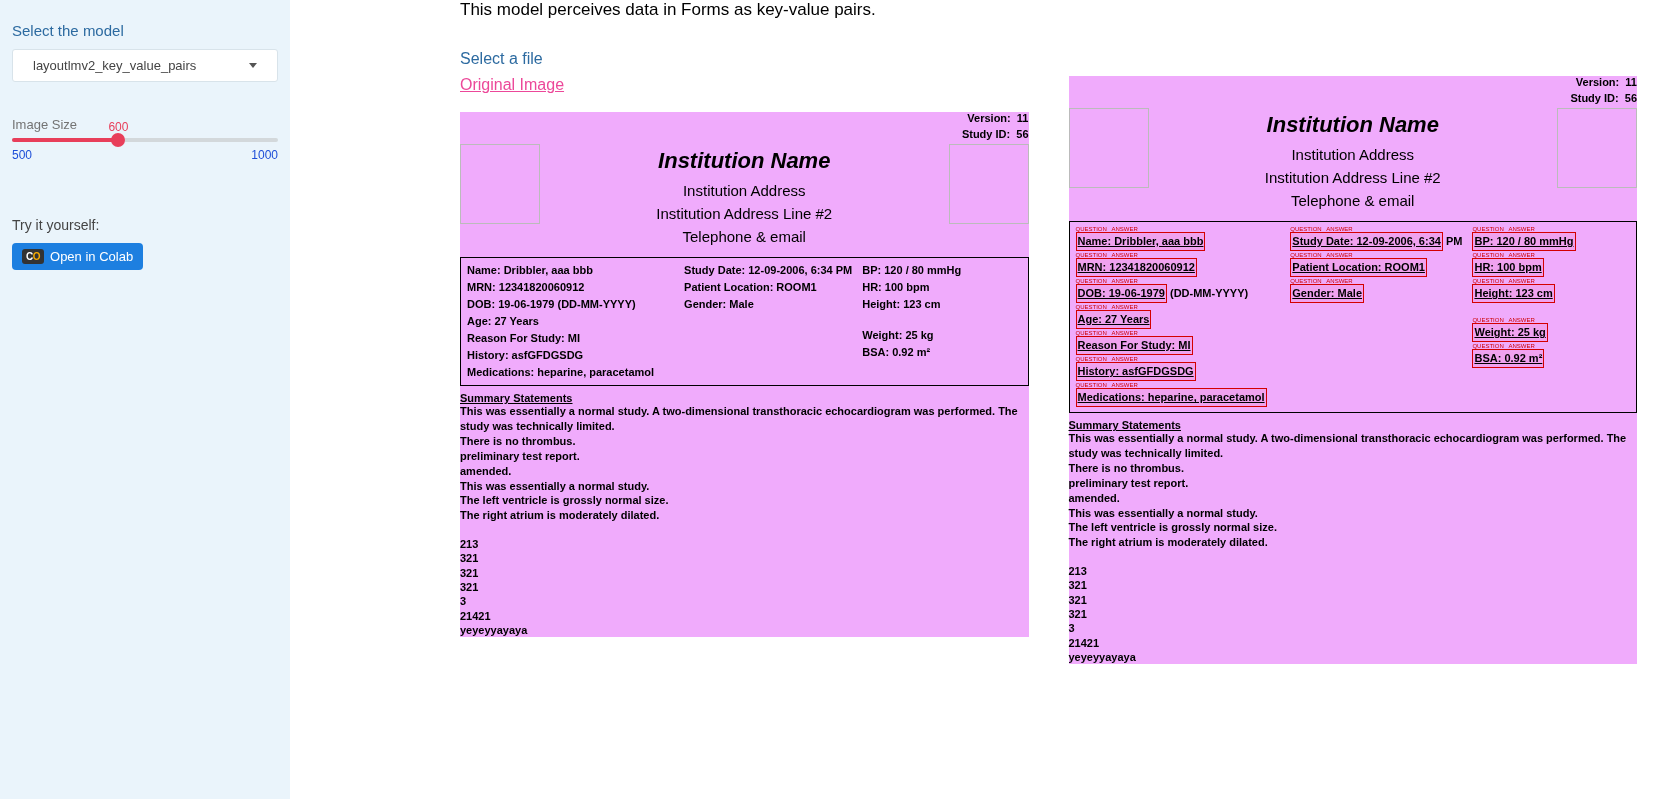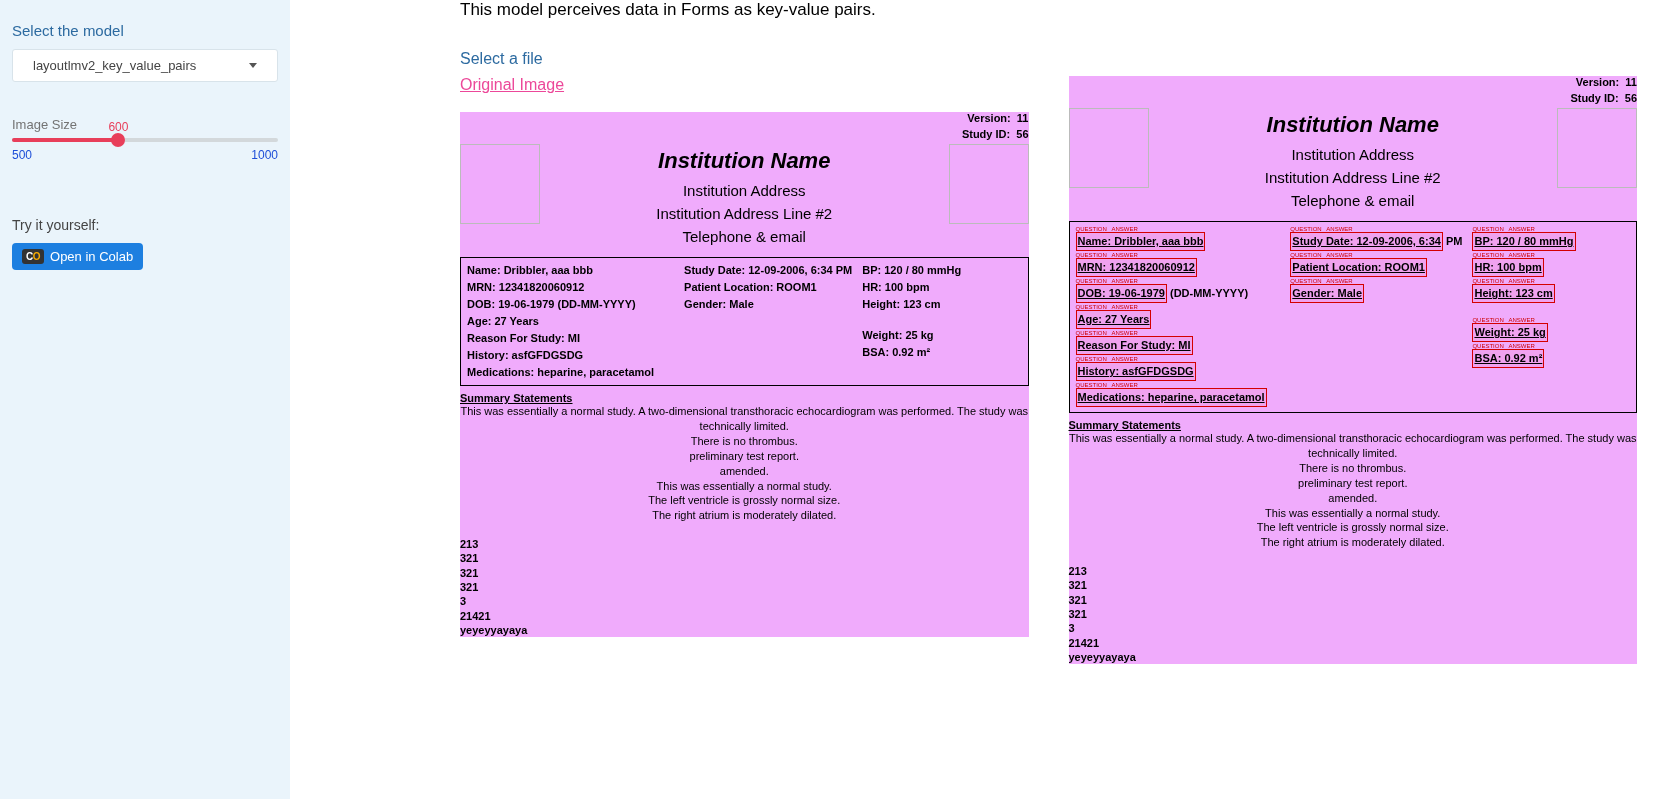--- a/index.html
+++ b/index.html
@@ -108,21 +108,21 @@
   .inst-name { font-size: 22px; font-weight: 700; margin: 4px 0 8px 0; font-style: italic; }
   .inst-line { font-weight: 400; font-size: 15px; margin: 6px 0; }
   .info-table {
     border: 1px solid #000; padding: 4px 6px;
     display: flex; gap: 10px; font-weight: 700; font-size: 11px;
     line-height: 1.55;
   }
   .info-col { flex: 1; }
   .info-col div { white-space: nowrap; }
   .summary-h { text-decoration: underline; font-weight: 700; margin-top: 6px; font-size: 11px; }
-  .summary-body { font-weight: 400; font-size: 11px; line-height: 1.35; text-align: center; }
+  .summary-body { font-weight: 700; font-size: 11px; line-height: 1.35; }
   .numlist { font-weight: 700; font-size: 11px; margin-top: 14px; line-height: 1.3; }
 
   
   .hl {
     text-decoration: underline;
     background: rgba(255,0,0,0.05);
     border: 1px solid #d40000;
     padding: 0 1px;
     display: inline-block;
   }

